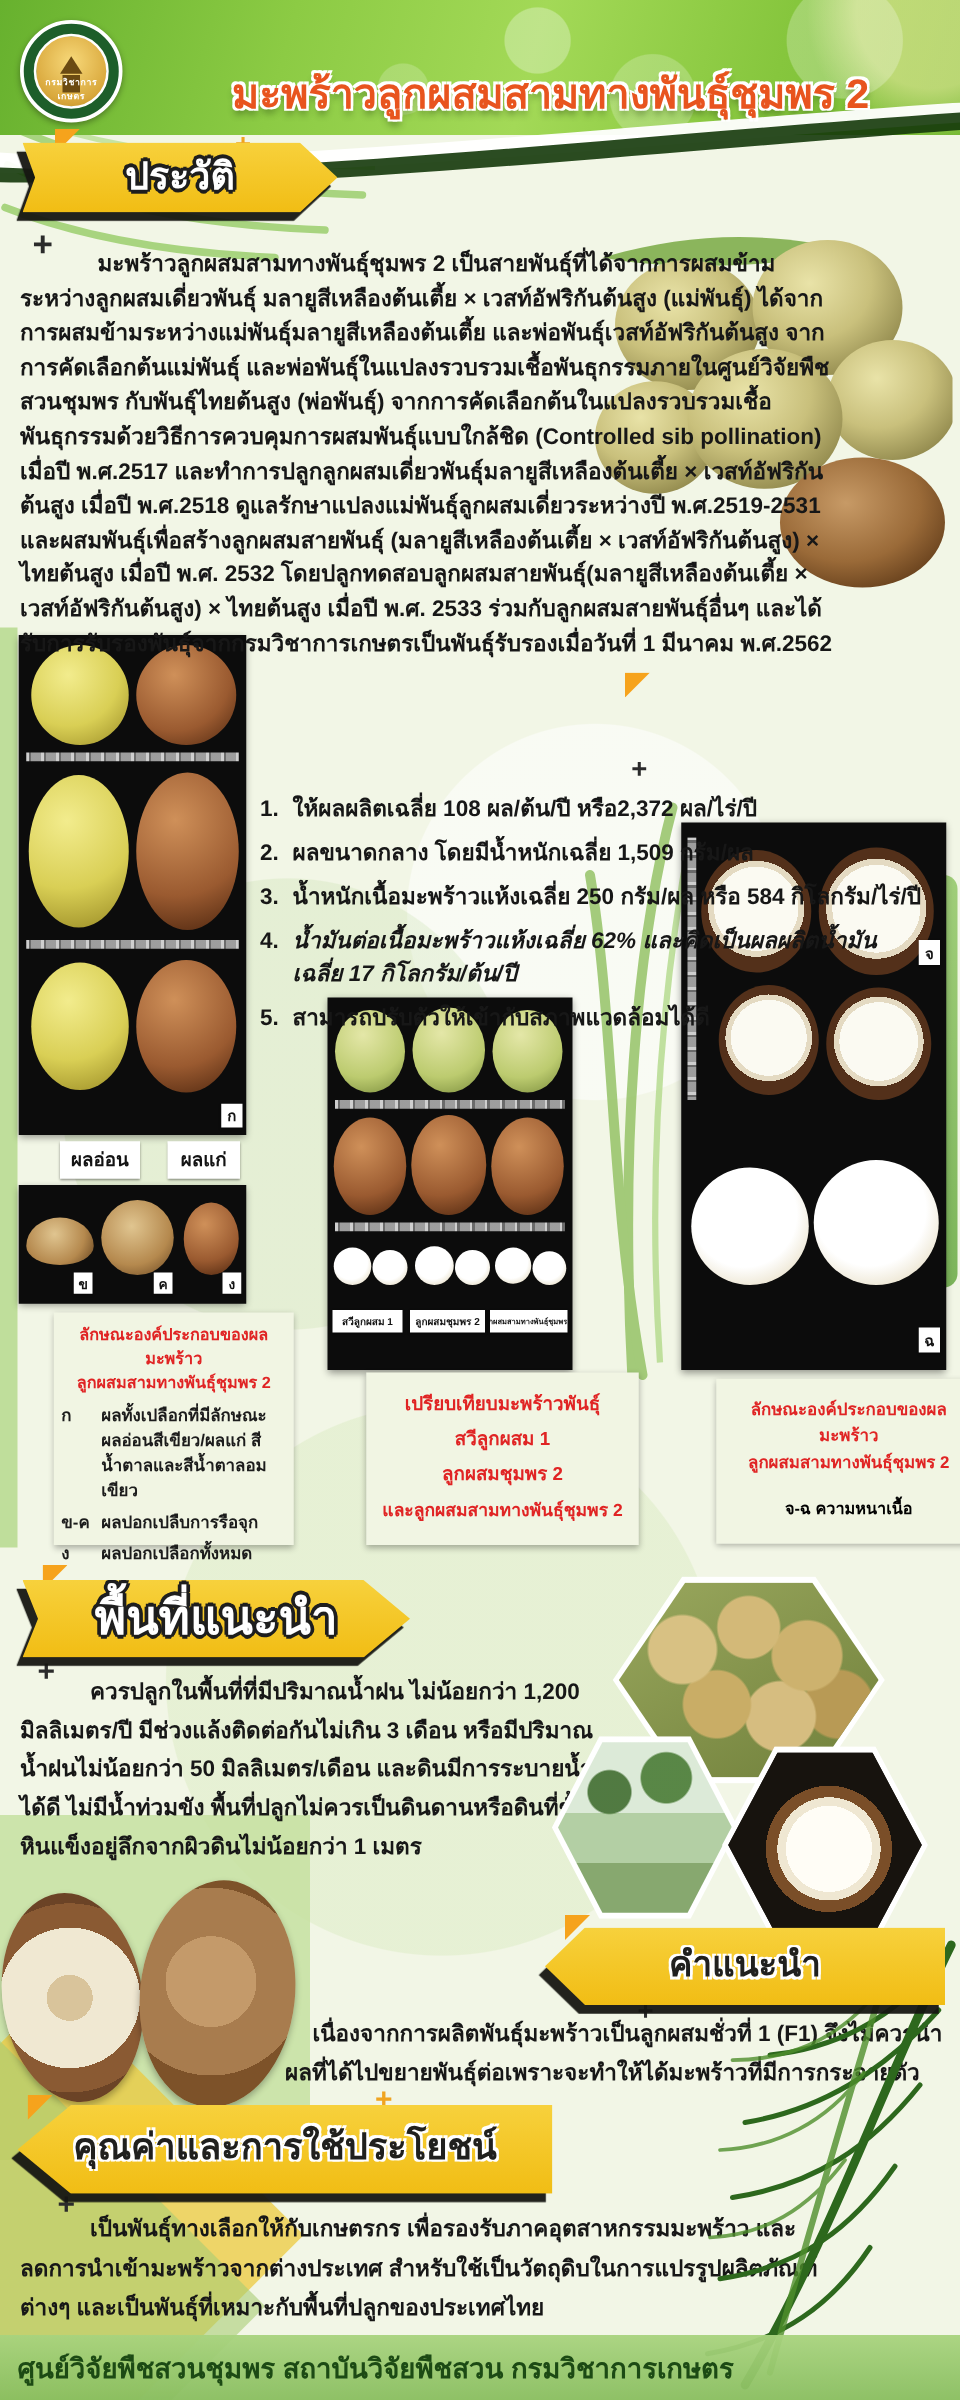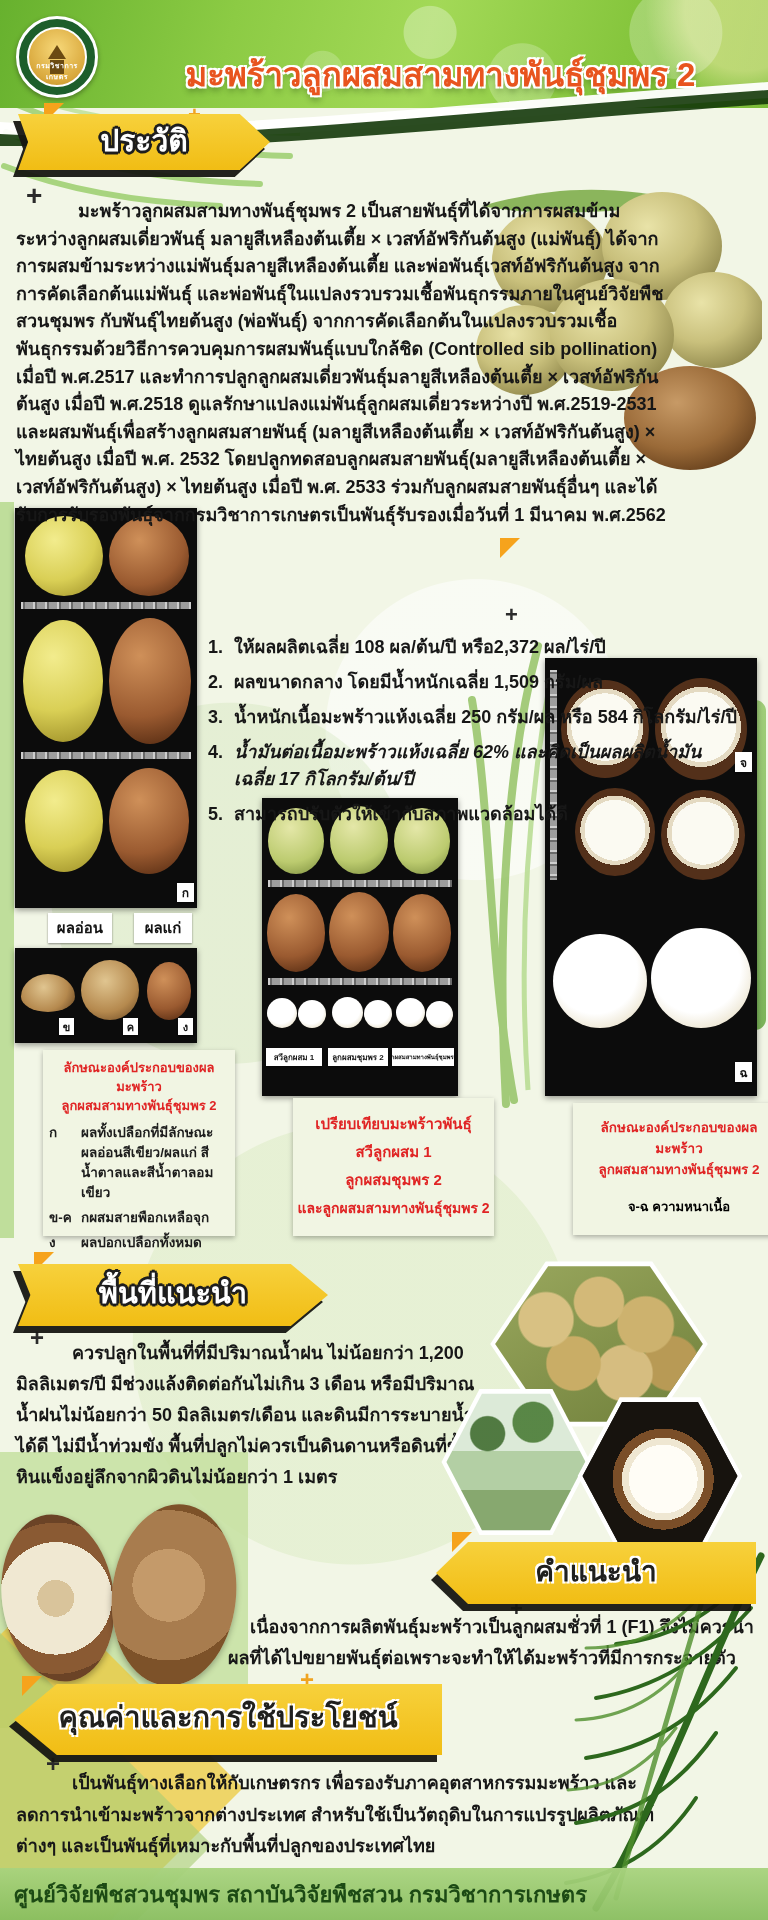--- a/index.html
+++ b/index.html
@@ -233,21 +233,21 @@
 
   <div class="caption" style="left:15px;top:1050px;width:192px;height:186px;padding:8px 6px;box-sizing:border-box;">
     <div class="red cap-center" style="font-size:13px;line-height:19px;">ลักษณะองค์ประกอบของผลมะพร้าว</div>
     <div class="red cap-center" style="font-size:13px;line-height:19px;margin-bottom:8px;">ลูกผสมสามทางพันธุ์ชุมพร 2</div>
     <div class="legend-row">
       <span class="legend-key">ก</span>
       <span>ผลทั้งเปลือกที่มีลักษณะ ผลอ่อนสีเขียว/ผลแก่ สีน้ำตาลและสีน้ำตาลอมเขียว</span>
       </div>
     <div class="legend-row">
       <span class="legend-key">ข-ค</span>
-      <span>กผสมสายพือกเหลือจุก</span>
+      <span>ผลปอกเปลืบการรือจุก</span>
       </div>
     <div class="legend-row">
       <span class="legend-key">ง</span>
       <span>ผลปอกเปลือกทั้งหมด</span>
       </div>
   </div>
 
   <div class="photo-panel" style="left:262px;top:798px;width:196px;height:298px;">
     <div class="coco c-green" style="left:6px;top:10px;width:56px;height:66px;"></div>
     <div class="coco c-green" style="left:68px;top:8px;width:58px;height:68px;"></div>
@@ -261,21 +261,21 @@
     <div class="coco c-white" style="left:36px;top:202px;width:28px;height:28px;"></div>
     <div class="coco c-white" style="left:70px;top:199px;width:31px;height:31px;"></div>
     <div class="coco c-white" style="left:102px;top:202px;width:28px;height:28px;"></div>
     <div class="coco c-white" style="left:134px;top:200px;width:29px;height:29px;"></div>
     <div class="coco c-white" style="left:164px;top:203px;width:27px;height:27px;"></div>
     <div class="chip" style="left:4px;top:250px;width:56px;height:18px;font-size:8px;white-space:nowrap;overflow:hidden;">สวีลูกผสม 1</div>
     <div class="chip" style="left:66px;top:250px;width:60px;height:18px;font-size:8px;white-space:nowrap;overflow:hidden;">ลูกผสมชุมพร 2</div>
     <div class="chip" style="left:130px;top:250px;width:62px;height:18px;font-size:6px;white-space:nowrap;overflow:hidden;">ลูกผสมสามทางพันธุ์ชุมพร 2</div>
   </div>
 
-  <div class="caption cap-center" style="left:265px;top:1098px;width:201px;height:138px;padding:12px 4px;box-sizing:border-box;">
+  <div class="caption cap-center" style="left:265px;top:1098px;width:218px;height:138px;padding:12px 4px;box-sizing:border-box;">
     <div class="red" style="font-size:15px;line-height:28px;">เปรียบเทียบมะพร้าวพันธุ์</div>
     <div class="red" style="font-size:15px;line-height:28px;">สวีลูกผสม 1</div>
     <div class="red" style="font-size:15px;line-height:28px;">ลูกผสมชุมพร 2</div>
     <div class="red" style="font-size:14px;line-height:28px;">และลูกผสมสามทางพันธุ์ชุมพร 2</div>
   </div>
 
   <div class="photo-panel" style="left:545px;top:658px;width:212px;height:438px;">
     <div class="vruler" style="left:5px;top:12px;height:210px;"></div>
     <div class="coco c-shell" style="left:16px;top:22px;width:88px;height:98px;"></div>
     <div class="coco c-shell" style="left:110px;top:20px;width:92px;height:102px;"></div>
@@ -288,21 +288,21 @@
   </div>
 
   <div class="caption cap-center" style="left:545px;top:1103px;width:212px;height:132px;padding:14px 4px;box-sizing:border-box;">
     <div class="red" style="font-size:13.5px;line-height:21px;">ลักษณะองค์ประกอบของผลมะพร้าว</div>
     <div class="red" style="font-size:13.5px;line-height:21px;">ลูกผสมสามทางพันธุ์ชุมพร 2</div>
     <div style="font-size:13px;font-weight:600;color:#000000;margin-top:16px;">จ-ฉ ความหนาเนื้อ</div>
   </div>
 
   <div class="fold" style="left:34px;top:1252px;"></div>
   <div class="banner r-arrow" style="left:18px;top:1264px;width:310px;height:58px;">
-    <div class="bb bt-light" style="font-size:29px;padding-bottom:4px;">พื้นที่แนะนำ</div>
+    <div class="bb bt-light" style="font-size:38px;padding-bottom:4px;">พื้นที่แนะนำ</div>
   </div>
   <span class="plus" style="left:30px;top:1326px;color:#2b2b2b;font-size:24px;"></span>
 
   <div class="para" style="left:16px;top:1338px;width:465px;line-height:31px;text-indent:56px;">ควรปลูกในพื้นที่ที่มีปริมาณน้ำฝน ไม่น้อยกว่า 1,200 มิลลิเมตร/ปี มีช่วงแล้งติดต่อกันไม่เกิน 3 เดือน หรือมีปริมาณน้ำฝนไม่น้อยกว่า 50 มิลลิเมตร/เดือน และดินมีการระบายน้ำได้ดี ไม่มีน้ำท่วมขัง พื้นที่ปลูกไม่ควรเป็นดินดานหรือดินที่ชั้นหินแข็งอยู่ลึกจากผิวดินไม่น้อยกว่า 1 เมตร</div>
 
   <div class="hex" style="left:488px;top:1258px;width:222px;height:172px;">
     <div class="in" style="background:
       radial-gradient(circle at 25% 35%, #d8c183 0 14%, transparent 15%),
       radial-gradient(circle at 50% 24%, #d3b978 0 15%, transparent 16%),
       radial-gradient(circle at 72% 38%, #cdb26e 0 15%, transparent 16%),

